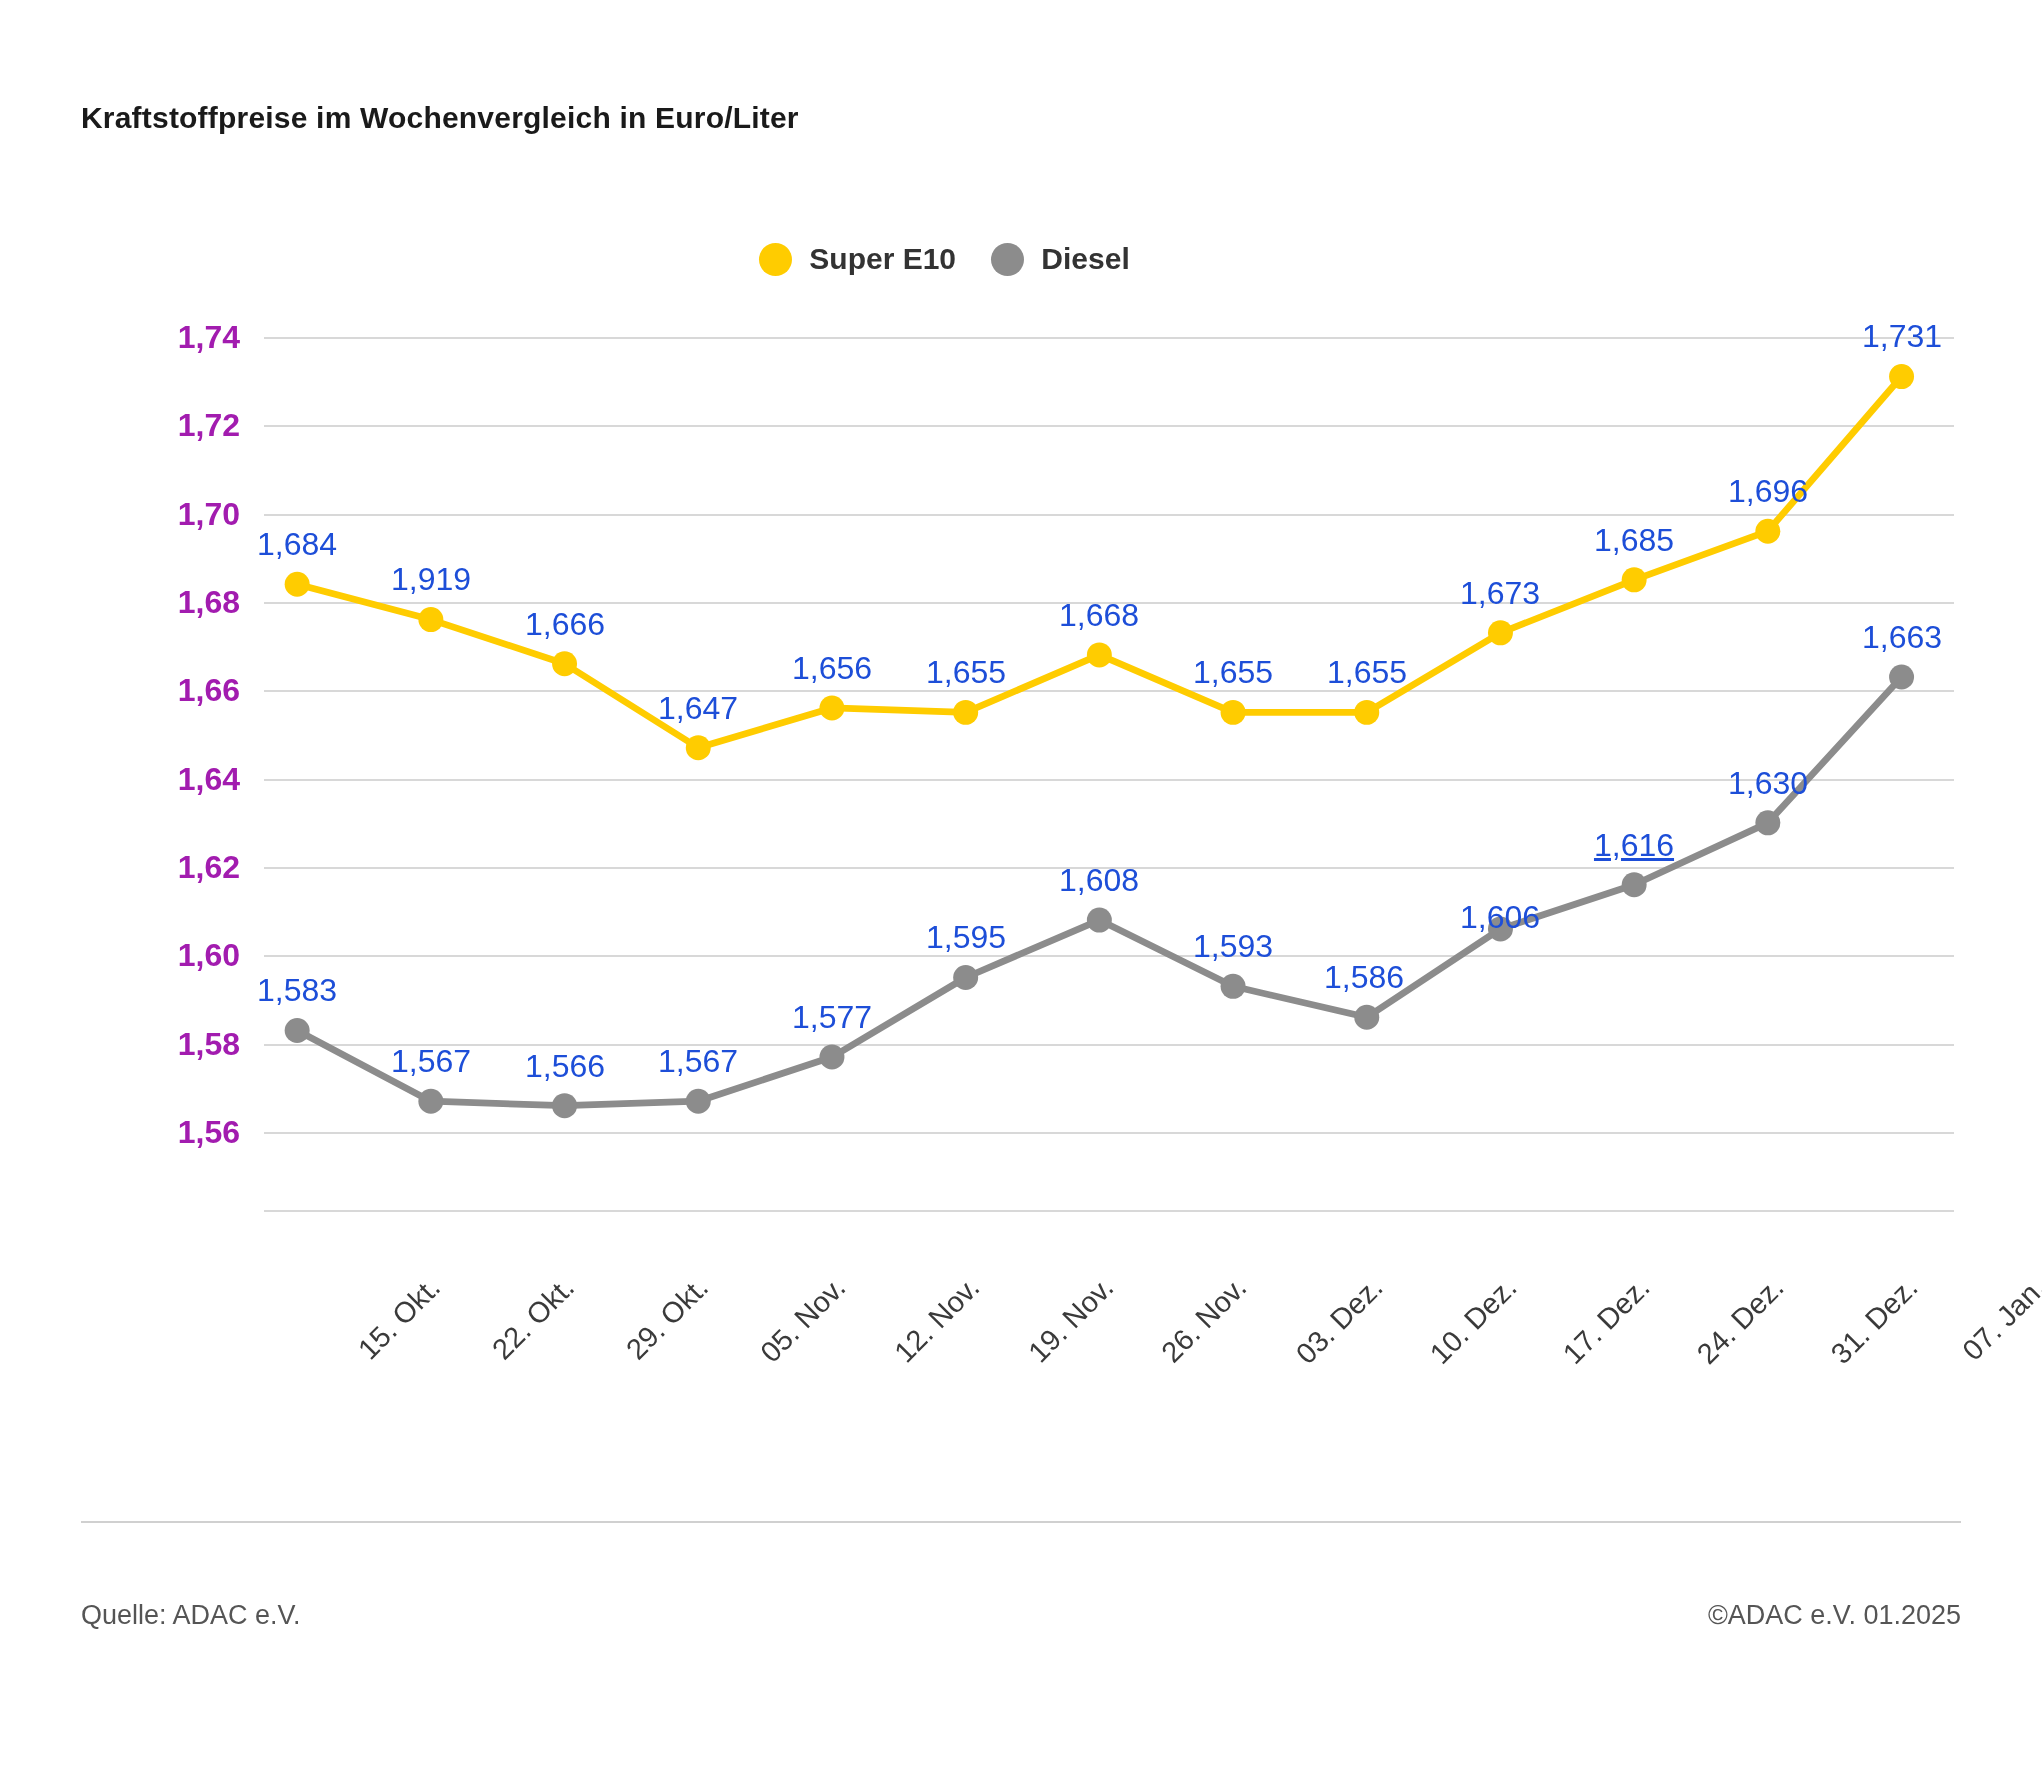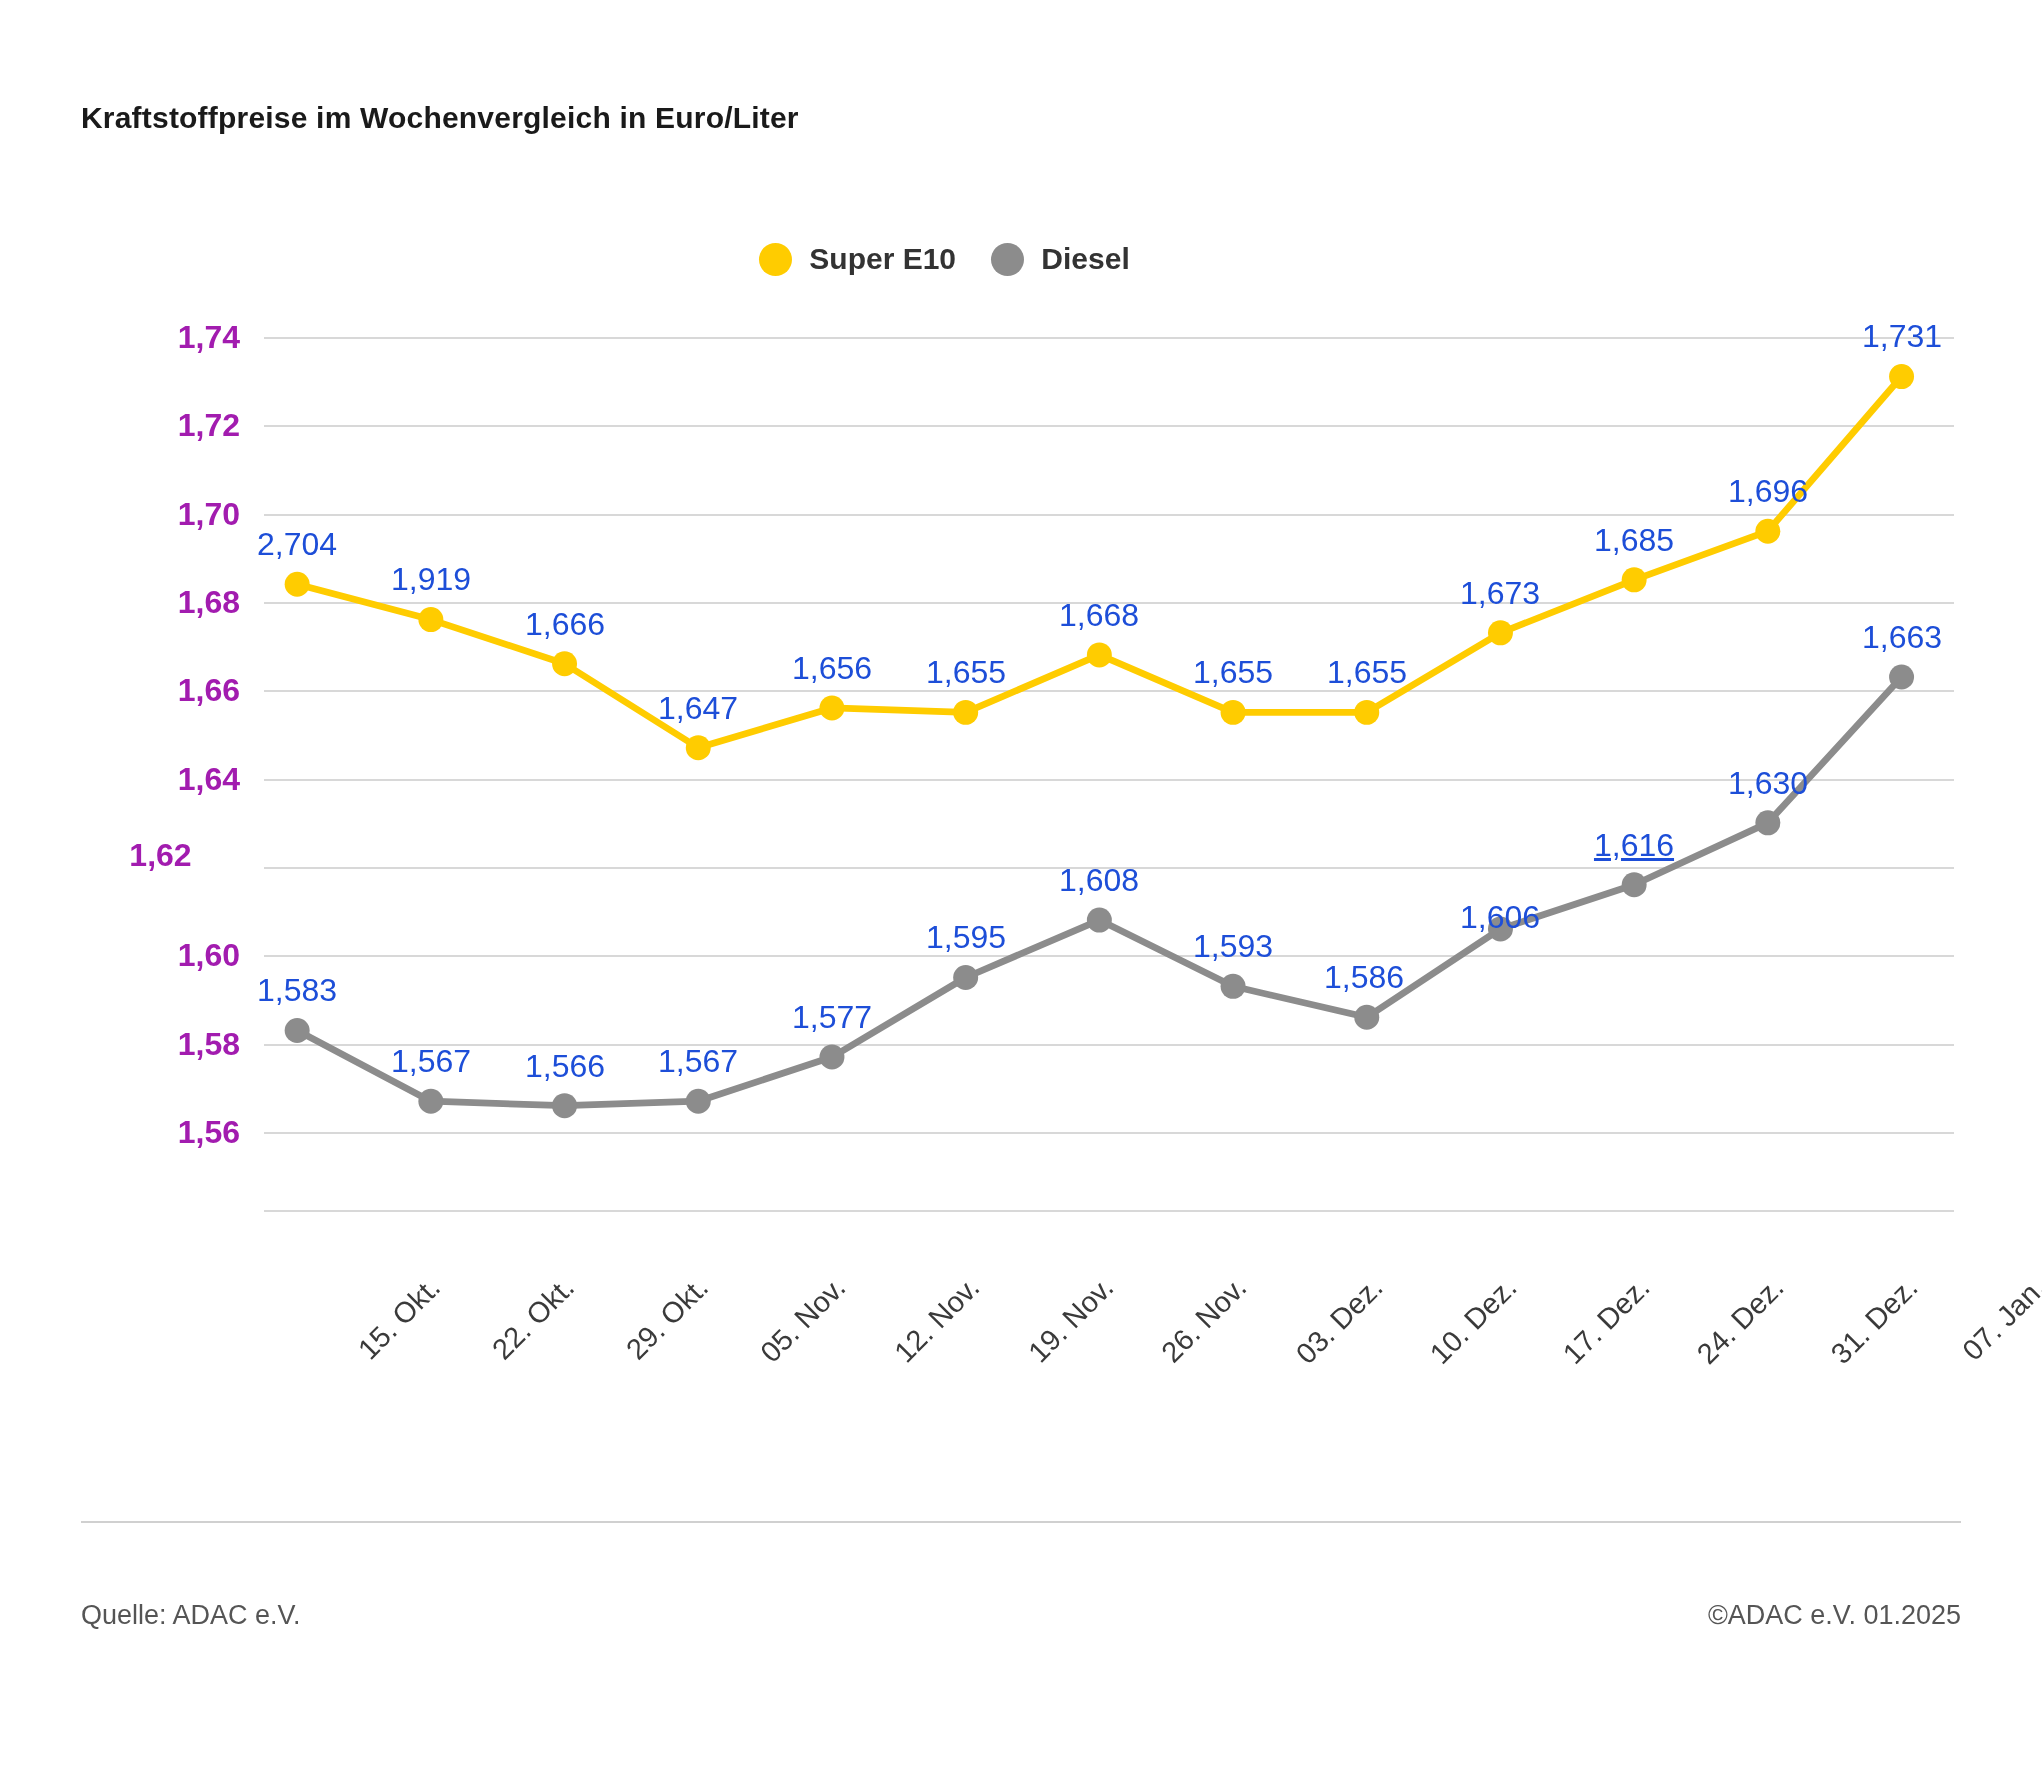--- a/index.html
+++ b/index.html
@@ -168,21 +168,21 @@
 
   <div class="plot">
     <div class="plot-inner" id="grid-layer">
         <div class="gridline" style="top: 825px;"></div>
         <div class="ylabel" style="top: 825px;">1,56</div>
         <div class="gridline" style="top: 737px;"></div>
         <div class="ylabel" style="top: 737px;">1,58</div>
         <div class="gridline" style="top: 648px;"></div>
         <div class="ylabel" style="top: 648px;">1,60</div>
         <div class="gridline" style="top: 560px;"></div>
-        <div class="ylabel" style="top: 548px; text-align: center;">1,62</div>
+        <div class="ylabel" style="top: 560px;">1,62</div>
         <div class="gridline" style="top: 472px;"></div>
         <div class="ylabel" style="top: 472px;">1,64</div>
         <div class="gridline" style="top: 383px;"></div>
         <div class="ylabel" style="top: 383px;">1,66</div>
         <div class="gridline" style="top: 295px;"></div>
         <div class="ylabel" style="top: 295px;">1,68</div>
         <div class="gridline" style="top: 207px;"></div>
         <div class="ylabel" style="top: 207px;">1,70</div>
         <div class="gridline" style="top: 118px;"></div>
         <div class="ylabel" style="top: 118px;">1,72</div>
@@ -214,21 +214,21 @@
         <circle cx="920.8333333333334" cy="698.0000000000005" r="13" fill="#8C8C8C"></circle>
         <circle cx="1060" cy="638.1999999999998" r="13" fill="#8C8C8C"></circle>
         <circle cx="1199.1666666666665" cy="707.2000000000004" r="13" fill="#8C8C8C"></circle>
         <circle cx="1338.3333333333333" cy="739.3999999999999" r="13" fill="#8C8C8C"></circle>
         <circle cx="1477.5" cy="647.3999999999999" r="13" fill="#8C8C8C"></circle>
         <circle cx="1616.6666666666667" cy="601.3999999999997" r="13" fill="#8C8C8C"></circle>
         <circle cx="1755.8333333333333" cy="537.0000000000008" r="13" fill="#8C8C8C"></circle>
         <circle cx="1895" cy="385.2000000000002" r="13" fill="#8C8C8C"></circle>
       </svg>
     <div class="plot-inner" id="label-layer">
-        <div class="pt-label" style="left: 216px; top: 256px;">2,704</div>
+        <div class="pt-label" style="left: 216px; top: 256px;">1,684</div>
         <div class="pt-label" style="left: 350px; top: 291px;">1,919</div>
         <div class="pt-label" style="left: 484px; top: 336px;">1,666</div>
         <div class="pt-label" style="left: 617px; top: 420px;">1,647</div>
         <div class="pt-label" style="left: 751px; top: 380px;">1,656</div>
         <div class="pt-label" style="left: 885px; top: 384px;">1,655</div>
         <div class="pt-label" style="left: 1018px; top: 327px;">1,668</div>
         <div class="pt-label" style="left: 1152px; top: 384px;">1,655</div>
         <div class="pt-label" style="left: 1286px; top: 384px;">1,655</div>
         <div class="pt-label" style="left: 1419px; top: 305px;">1,673</div>
         <div class="pt-label" style="left: 1553px; top: 252px;">1,685</div>

